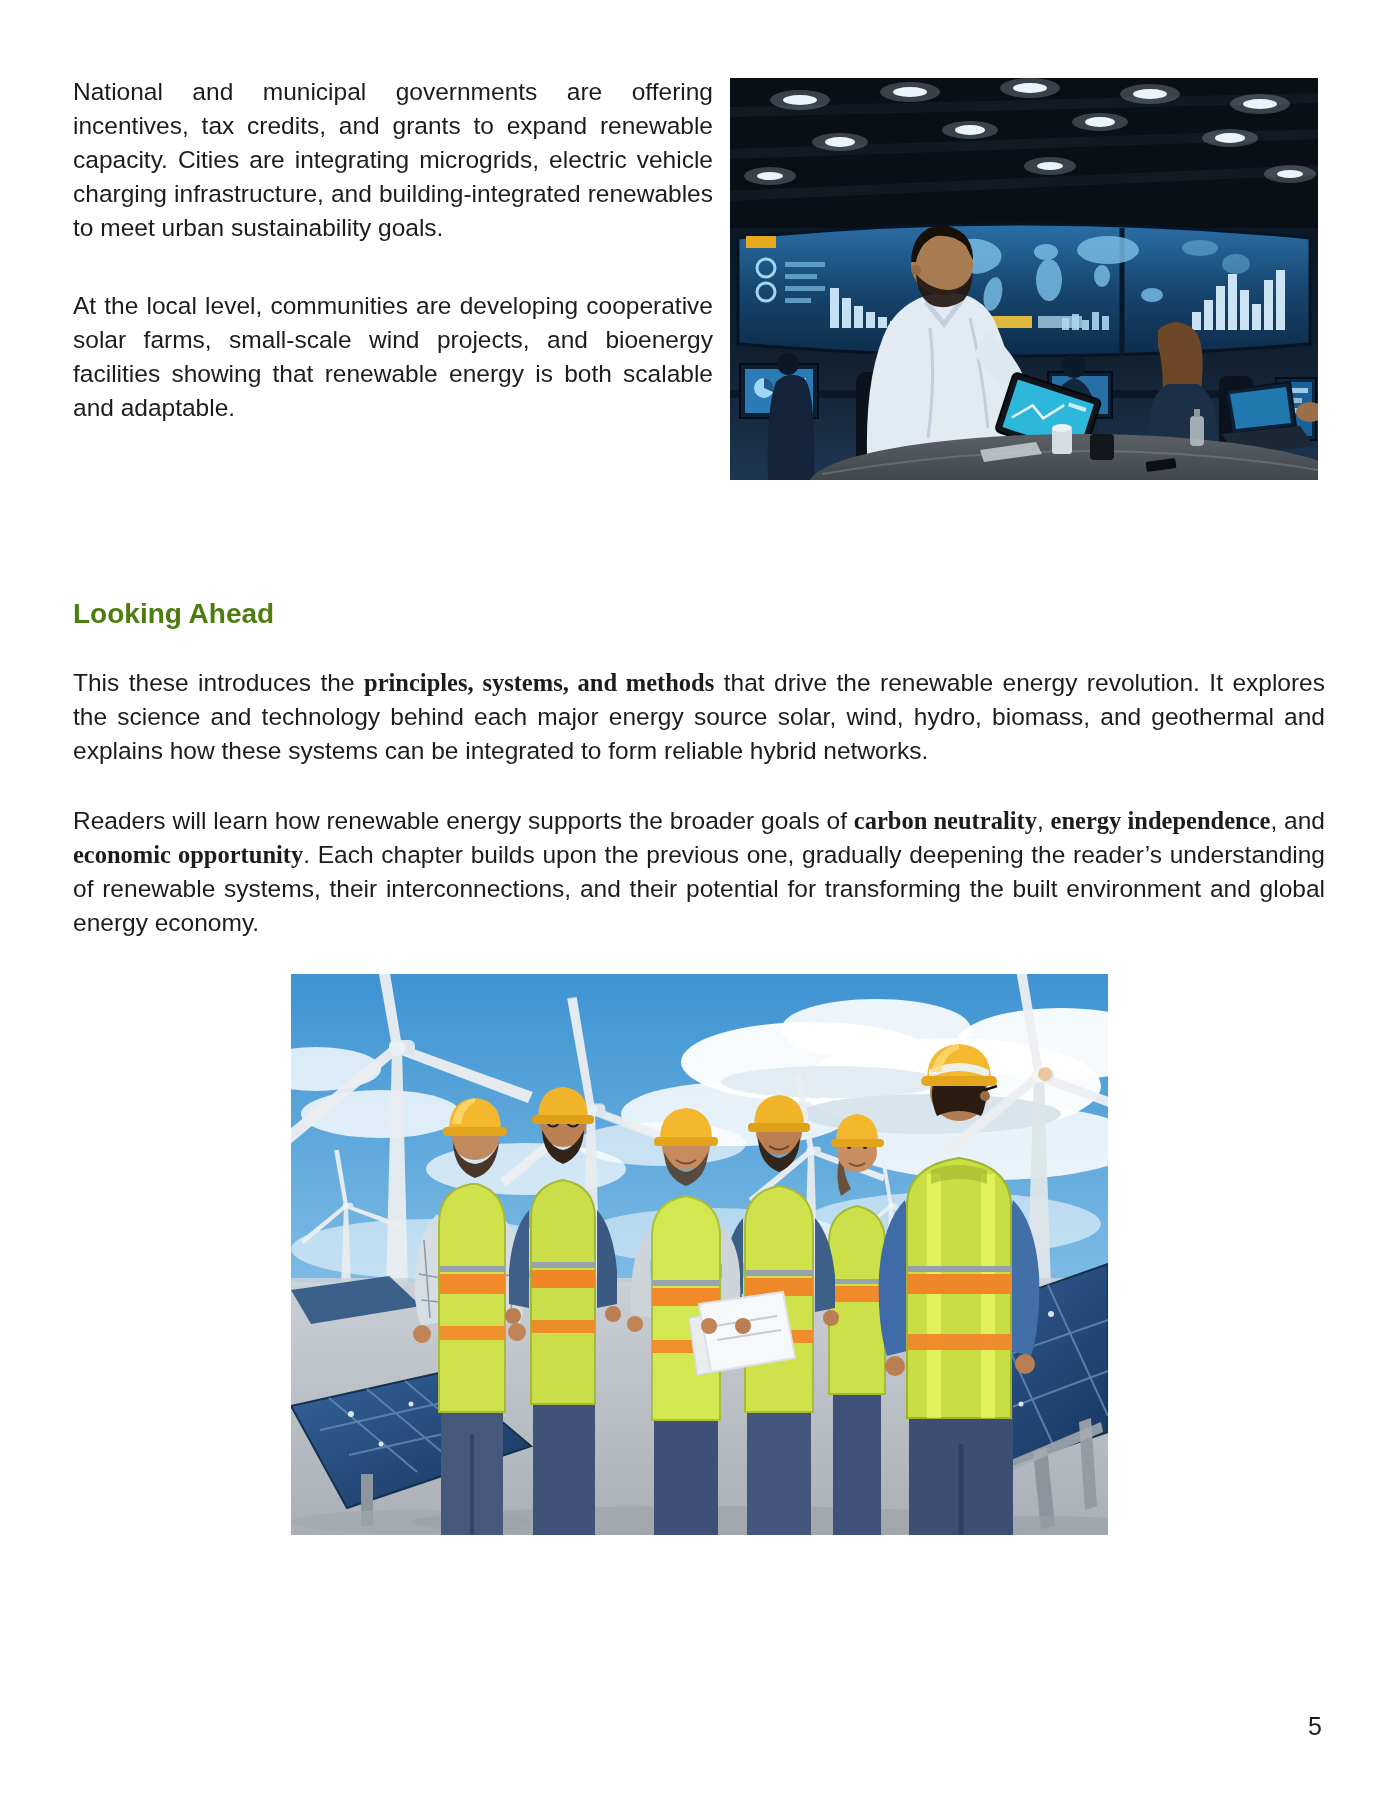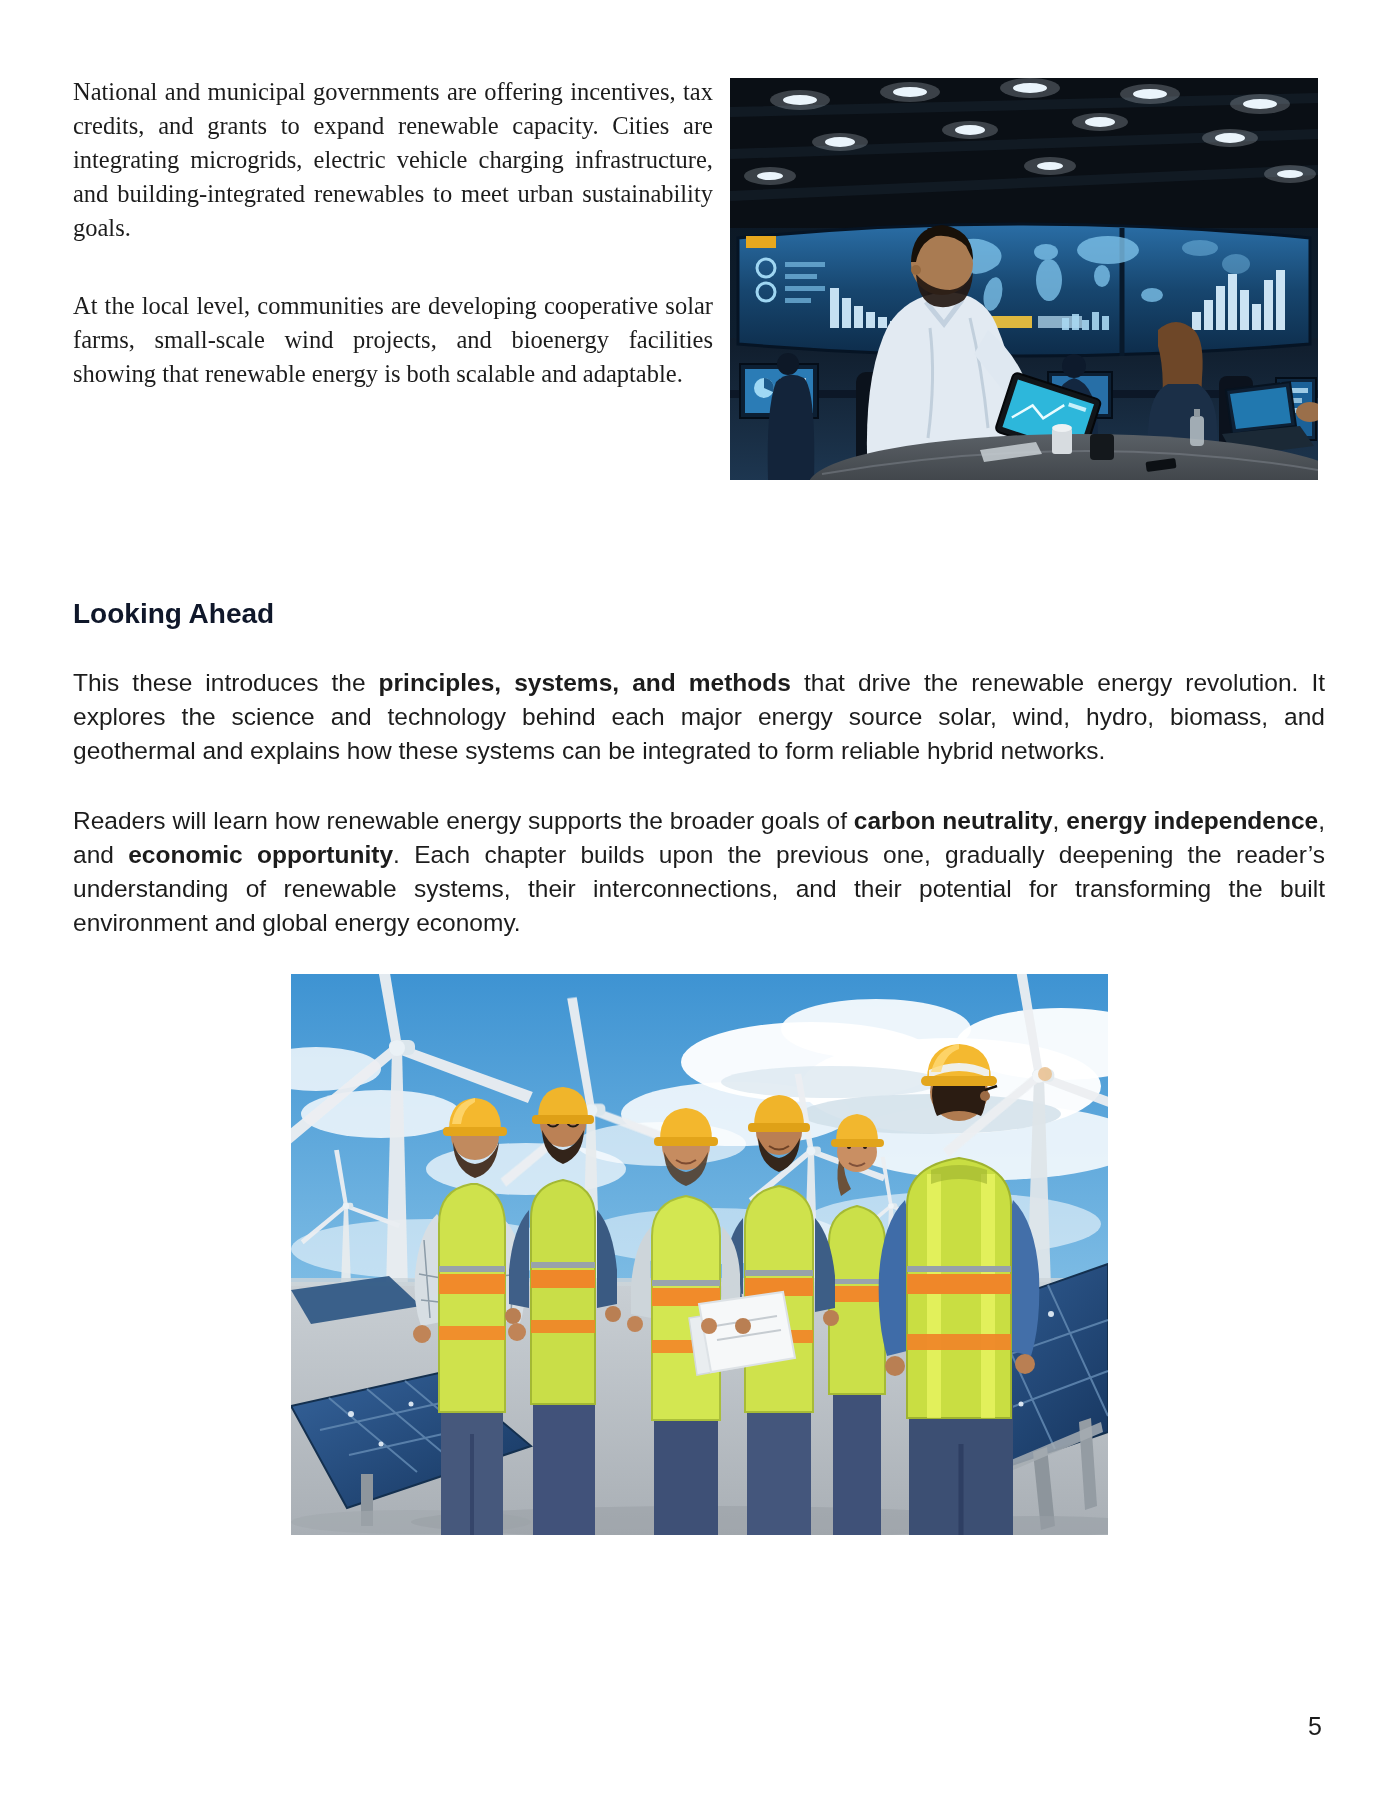--- a/index.html
+++ b/index.html
@@ -1,26 +1,26 @@
 <!DOCTYPE html>
 <html><head>
 <meta charset="utf-8">
 <style>
   html,body{margin:0;padding:0;background:#ffffff;}
   body{width:1398px;height:1809px;position:relative;font-family:"Liberation Sans",sans-serif;color:#1c1c1c;}
   .page{box-sizing:border-box;width:1398px;height:1809px;padding:75px 73px 0 73px;position:relative;overflow:hidden;}
-  .top-row{display:flex;gap:17px;align-items:flex-start;font-family:Liberation Serif, serif;}
+  .top-row{display:flex;gap:17px;align-items:flex-start;}
   .col-text{flex:0 0 640px;width:640px;font-size:24.5px;line-height:34px;text-align:justify;}
   .col-text p{margin:0 0 44px 0;}
   figure{margin:0;padding:0;}
   .img-control{width:588px;height:402px;margin-top:3px;flex:0 0 588px;}
   .img-control svg,.img-workers svg{display:block;width:100%;height:100%;}
-  .section-heading{font-size:28px;line-height:32px;font-weight:bold;margin:118px 0 0 0;color:#0f172a;}
+  .section-heading{font-size:28px;line-height:32px;font-weight:bold;margin:118px 0 0 0;color:#4d7c0f;}
   p.wide{font-size:24.5px;line-height:34px;text-align:justify;margin:36px 0 0 0;}
-  .b{font-weight:bold;}
+  .b{font-weight:bold;font-family:Liberation Serif, serif;}
   .img-workers{width:817px;height:561px;margin:34px auto 0 auto;}
   .page-number{position:absolute;right:76px;bottom:68px;font-size:25px;color:#1c1c1c;}
 </style>
 </head>
 <body>
 
 <div class="page">
 
   <div class="top-row">
     <div class="col-text">

